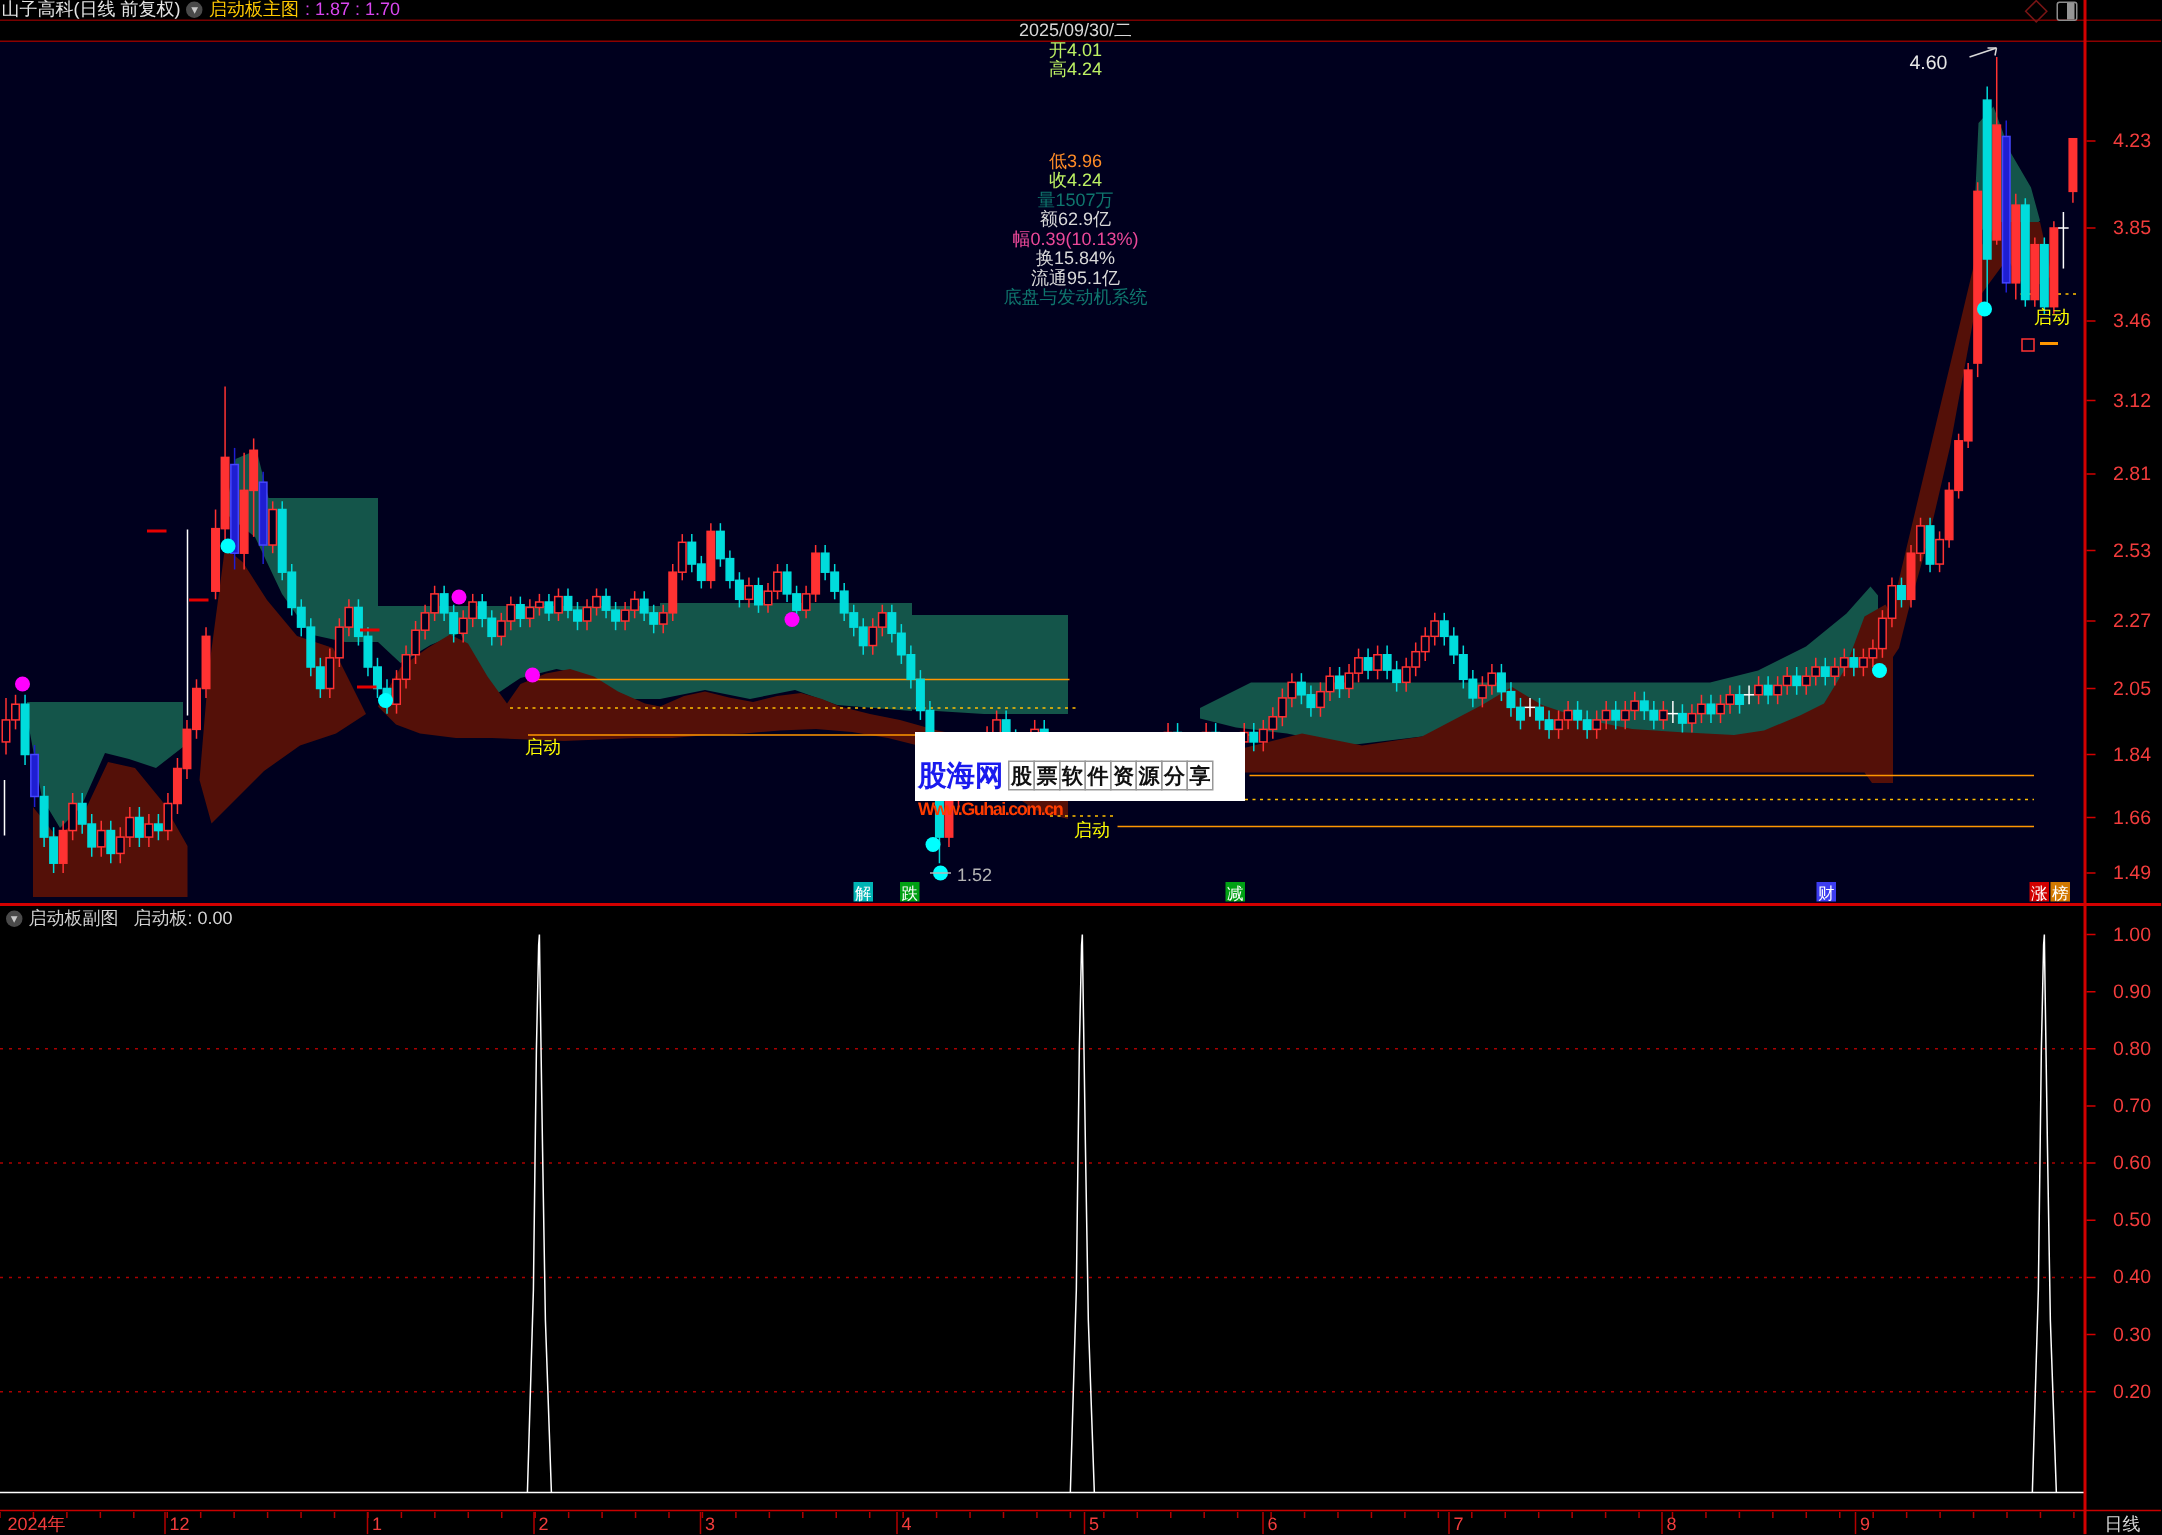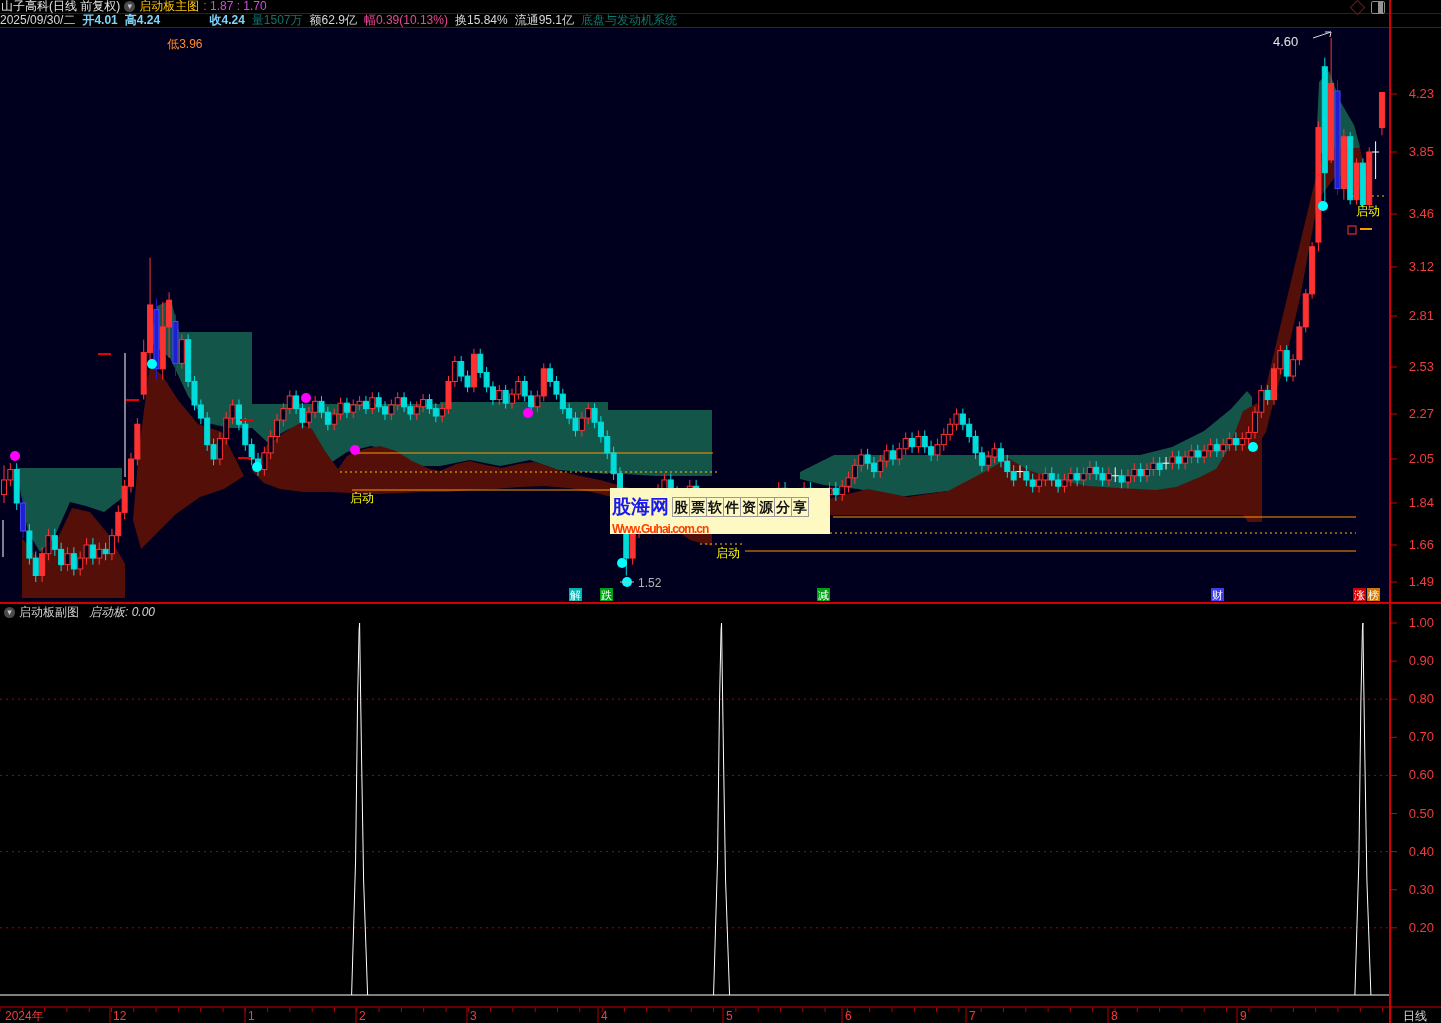--- a/index.html
+++ b/index.html
@@ -12,29 +12,29 @@
   .chev-icon{display:inline-block;width:11px;height:11px;border-radius:50%;background:#4a4a4a;
              color:#c8c8c8;font-size:9px;text-align:center;line-height:10px;margin:0 4px;}
   .ind-label{color:#ffc800;font-family:Liberation Serif, serif;}
   .ind-vals{color:#d946ef;margin-left:4px;}
   .corner-diamond{position:absolute;left:1352px;top:2px;width:9px;height:9px;
                   border:1px solid #781414;transform:rotate(45deg);z-index:4;}
   .corner-panel{position:absolute;left:1371px;top:1px;width:12px;height:11px;
                 border:1px solid #8c8c8c;border-radius:2px;z-index:4;}
   .corner-panel span{display:block;margin-left:6px;width:5px;height:11px;background:#969696;}
   .infobar{position:absolute;left:0;top:14px;width:1441px;height:13px;z-index:4;
-           display:flex;align-items:center;font-size:12px;line-height:13px;white-space:nowrap;}
+           display:flex;align-items:center;font-size:12px;line-height:13px;white-space:nowrap;flex-direction:column;}
   .infobar span{margin-right:7px;}
-  .c-wt{color:#d8d8d8;} .c-red{color:#7dd3fc;font-weight:bold;} .c-org{color:#ff8c28;margin-top:48px;}
+  .c-wt{color:#d8d8d8;} .c-red{color:#bef264;} .c-org{color:#ff8c28;margin-top:48px;}
   .c-yel{color:#0f766e;} .c-mag{color:#ec4899;}
   .subheader{position:absolute;left:0;top:605px;height:14px;z-index:4;display:flex;
              align-items:center;font-size:12px;color:#d2d2d2;white-space:nowrap;}
-  .subheader .val{margin-left:10px;font-style:italic;}
-  .watermark{position:absolute;left:610px;top:488px;width:220px;height:46px;background:#fef9c3;
-             z-index:3;padding:7px 2px;box-sizing:border-box;}
+  .subheader .val{margin-left:10px;}
+  .watermark{position:absolute;left:610px;top:488px;width:220px;height:46px;background:#ffffff;
+             z-index:3;padding:17px 2px;box-sizing:border-box;}
   .wm-row1{display:flex;align-items:center;height:24px;}
   .wm-brand{color:#1a1aee;font-weight:bold;font-size:19px;letter-spacing:0px;margin-right:4px;}
   .wm-cells{display:flex;}
   .wm-cells .cell{width:16px;height:18px;border:1px solid #999;margin-left:-1px;color:#111;
                   font-size:14px;font-weight:bold;text-align:center;line-height:18px;}
   .wm-row2{color:#ff3c00;font-weight:bold;font-size:12px;letter-spacing:-1px;line-height:20px;}
 </style>
 </head>
 <body>
 

